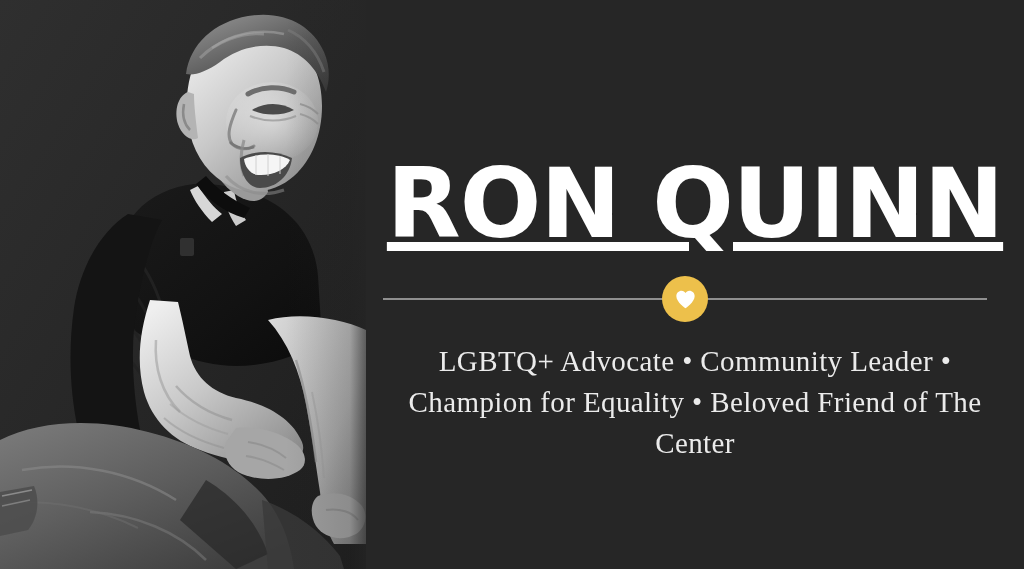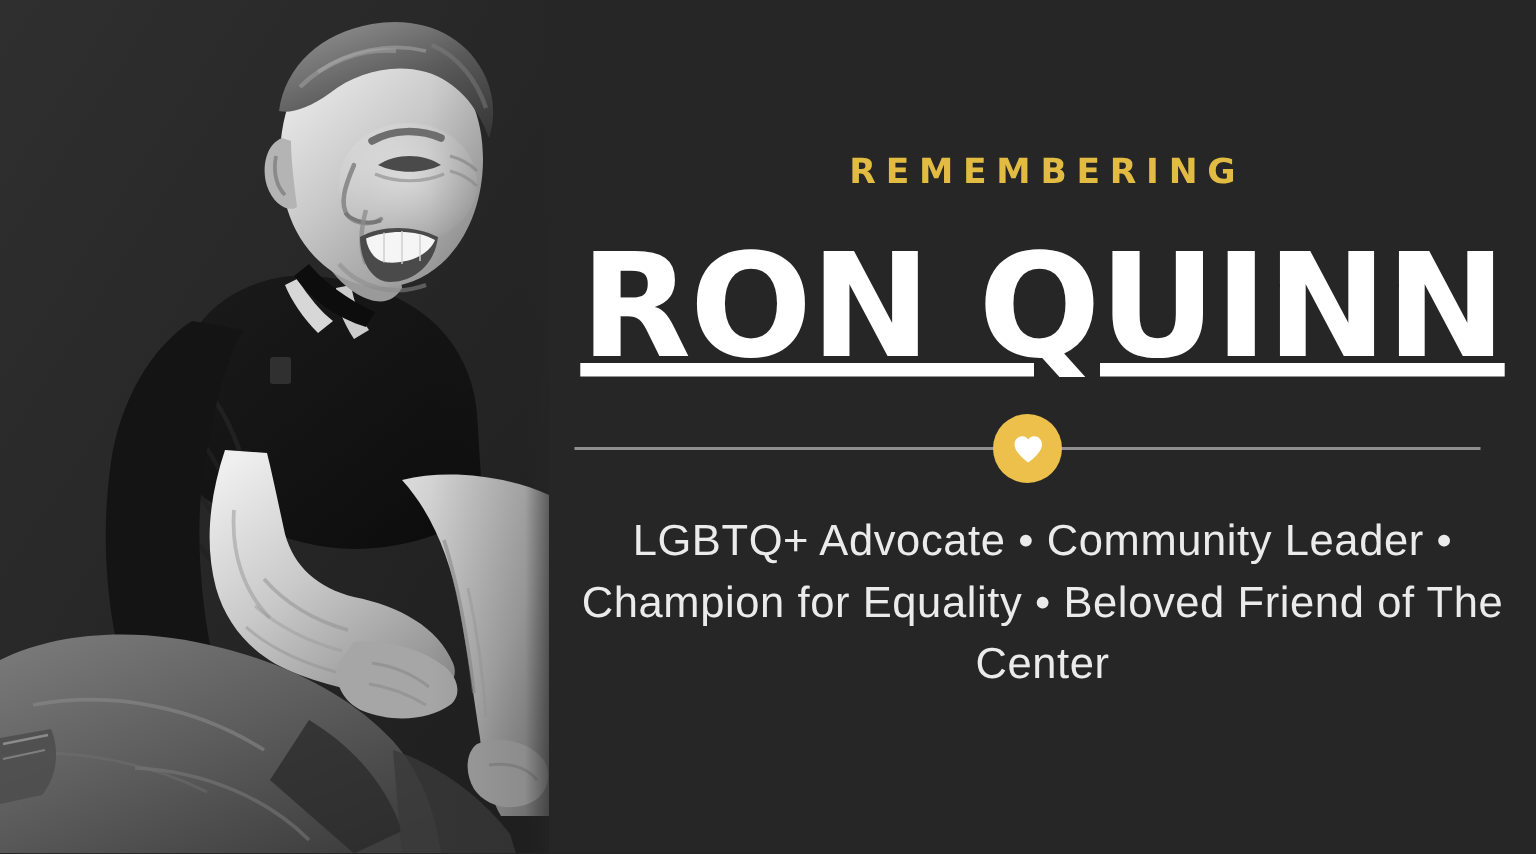--- a/index.html
+++ b/index.html
@@ -89,21 +89,21 @@
   }
   .heart-icon { display:block; width:21px; height:19px; }
 
   
   .subtitle {
     position:absolute;
     left:20px; top:341px;
     width:618px;
     text-align:center;
     color:#ebebeb;
-    font-family:Liberation Sans, sans-serif;
+    font-family:Liberation Serif, serif;
     font-size:29px;
     font-weight:300;
     letter-spacing:0.4px;
     line-height:41px;
   }
 </style>
 </head>
 <body>
 
 <div class="banner">
@@ -283,21 +283,20 @@
       <path d="M 206 480 C 236 498, 258 524, 268 554 L 236 569 L 180 520 Z" fill="#2a2a2a" opacity="0.75"></path>
 
       <path d="M 262 500 C 292 510, 320 530, 340 556 L 344 569 L 268 569 Z" fill="#3a3a3a" opacity="0.8"></path>
 
       <rect x="286" y="0" width="80" height="569" fill="url(#edgeFade)"></rect>
     </svg>
   </div>
 
   <div class="content">
 
-    <div class="eyebrow">REMEMBERING</div>
 
     <h1 class="title">RON QUINN</h1>
 
     <div class="divider">
       <div class="divider-rule"></div>
       <div class="medallion">
         <svg class="heart-icon" viewBox="0 0 24 22">
           <path d="M12 21.2 C12 21.2 1.4 14.1 1.4 7.3 C1.4 3.6 4.2 1 7.4 1 C9.6 1 11.2 2.2 12 3.6 C12.8 2.2 14.4 1 16.6 1 C19.8 1 22.6 3.6 22.6 7.3 C22.6 14.1 12 21.2 12 21.2 Z" fill="#ffffff"></path>
         </svg>
       </div>

